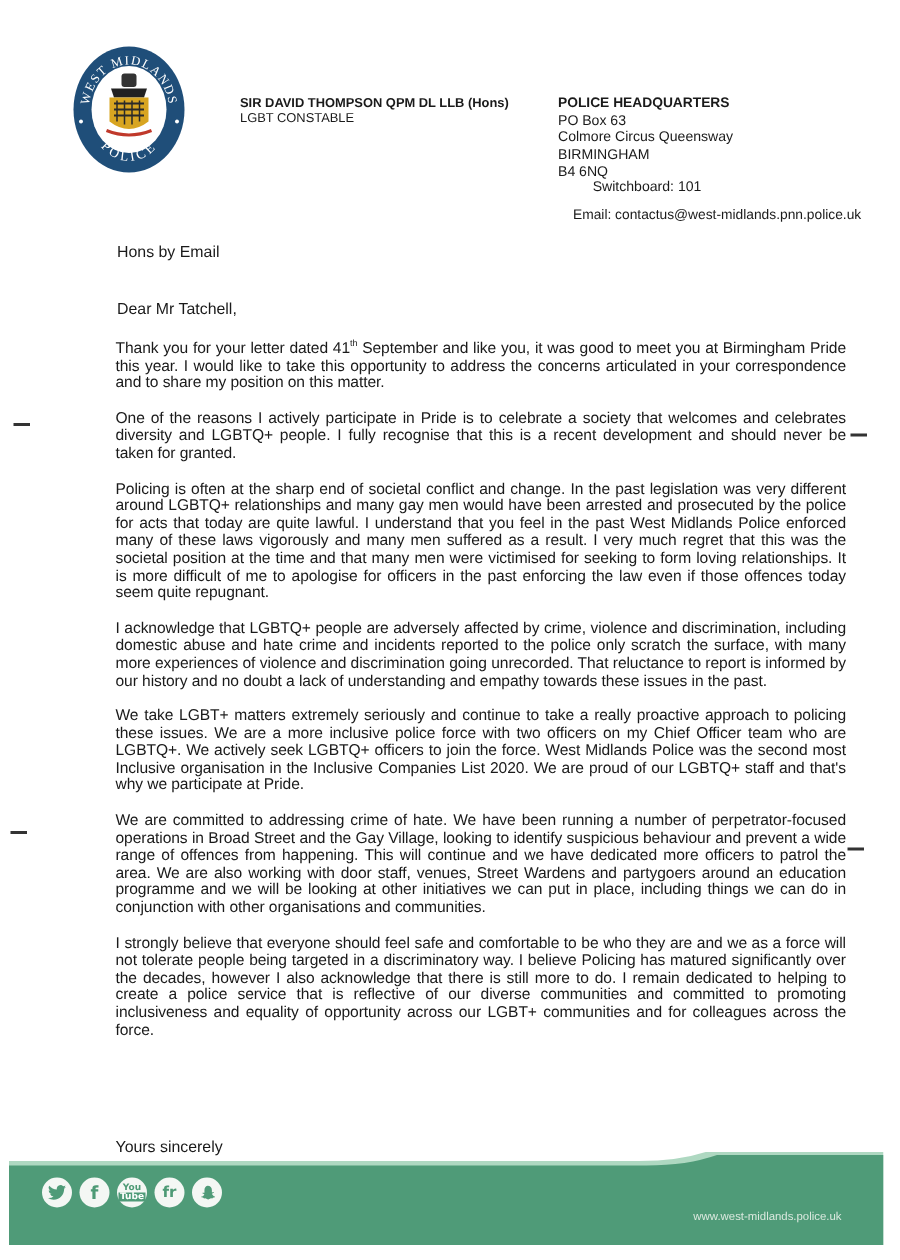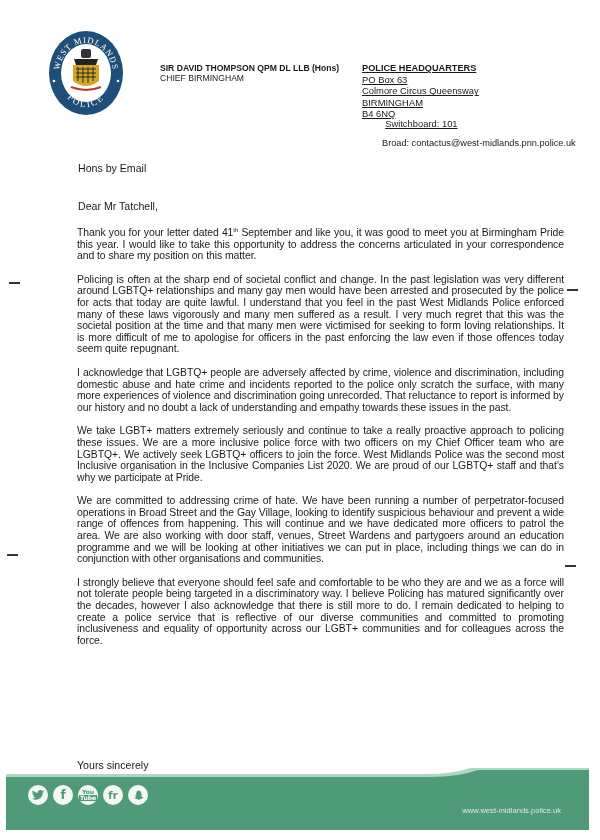--- a/index.html
+++ b/index.html
@@ -4,21 +4,21 @@
   <style>
     * { box-sizing: border-box; margin: 0; padding: 0; }
     html, body { width: 600px; height: 840px; background: #ffffff; overflow: hidden; }
     body { position: relative; font-family: "Liberation Sans", sans-serif; color: #1a1a1a; }
 
     .logo { position: absolute; left: 47px; top: 29px; width: 78px; height: 88px; }
 
     .sender { position: absolute; left: 160px; top: 63px; font-size: 8.6px; line-height: 10px; }
     .sender .name { font-weight: bold; }
 
-    .hq { position: absolute; left: 362px; top: 63px; font-size: 9.4px; line-height: 11.2px; text-decoration: underline; }
+    .hq { position: absolute; left: 372px; top: 63px; font-size: 9.4px; line-height: 11.2px; }
     .hq .title { font-weight: bold; font-size: 9.2px; }
     .hq .sw { padding-left: 2px; margin-top: -1px; text-align: center; }
     .email-line { position: absolute; left: 382px; top: 138px; font-size: 9.2px; }
 
     .sent { position: absolute; left: 78px; top: 162px; font-size: 10.6px; }
     .salutation { position: absolute; left: 78px; top: 200px; font-size: 10.6px; text-align: center; }
 
     .body-text { position: absolute; left: 77px; top: 227px; width: 487px; font-size: 10.4px; line-height: 11.6px; }
     .body-text p { text-align: justify; margin-bottom: 12px; letter-spacing: -0.05px; }
     .body-text sup { font-size: 6px; vertical-align: super; line-height: 0; }
@@ -58,38 +58,39 @@
     <path d="M27 30 L51 30 L49 36 L29 36 Z" fill="#222"></path>
     <path d="M26 36 L52 36 L52 52 Q39 62 26 52 Z" fill="#d8a521"></path>
     <path d="M29 40 h20 M29 44 h20 M29 48 h20" stroke="#2a2a2a" stroke-width="1.2"></path>
     <path d="M31 38 v14 M36 38 v16 M41 38 v16 M46 38 v14" stroke="#2a2a2a" stroke-width="1"></path>
     <path d="M24 58 Q39 64 54 58" stroke="#c0392b" stroke-width="2" fill="none"></path>
   </svg>
 </div>
 
 <div class="sender">
   <div class="name">SIR DAVID THOMPSON QPM DL LLB (Hons)</div>
-  <div>CHIEF BIRMINGHAM</div>
+  <div>LGBT CONSTABLE</div>
 </div>
 
 <div class="hq">
   <div class="title">POLICE HEADQUARTERS</div>
   <div>PO Box 63</div>
   <div>Colmore Circus Queensway</div>
   <div>BIRMINGHAM</div>
   <div>B4 6NQ</div>
   <div class="sw">Switchboard: 101</div>
 </div>
-<div class="email-line">Broad: contactus@west-midlands.pnn.police.uk</div>
+<div class="email-line">Email: contactus@west-midlands.pnn.police.uk</div>
 
 <div class="sent">Hons by Email</div>
 <div class="salutation">Dear Mr Tatchell,</div>
 
 <div class="body-text">
   <p><span>Thank you for your letter dated 41</span><sup>th</sup><span> September and like you, it was good to meet you at Birmingham Pride this year. I would like to take this opportunity to address the concerns articulated in your correspondence and to share my position on this matter.</span></p>
+  <p>One of the reasons I actively participate in Pride is to celebrate a society that welcomes and celebrates diversity and LGBTQ+ people. I fully recognise that this is a recent development and should never be taken for granted.</p>
   <p>Policing is often at the sharp end of societal conflict and change. In the past legislation was very different around LGBTQ+ relationships and many gay men would have been arrested and prosecuted by the police for acts that today are quite lawful. I understand that you feel in the past West Midlands Police enforced many of these laws vigorously and many men suffered as a result. I very much regret that this was the societal position at the time and that many men were victimised for seeking to form loving relationships. It is more difficult of me to apologise for officers in the past enforcing the law even if those offences today seem quite repugnant.</p>
   <p>I acknowledge that LGBTQ+ people are adversely affected by crime, violence and discrimination, including domestic abuse and hate crime and incidents reported to the police only scratch the surface, with many more experiences of violence and discrimination going unrecorded. That reluctance to report is informed by our history and no doubt a lack of understanding and empathy towards these issues in the past.</p>
   <p>We take LGBT+ matters extremely seriously and continue to take a really proactive approach to policing these issues. We are a more inclusive police force with two officers on my Chief Officer team who are LGBTQ+. We actively seek LGBTQ+ officers to join the force. West Midlands Police was the second most Inclusive organisation in the Inclusive Companies List 2020. We are proud of our LGBTQ+ staff and that's why we participate at Pride.</p>
   <p>We are committed to addressing crime of hate. We have been running a number of perpetrator-focused operations in Broad Street and the Gay Village, looking to identify suspicious behaviour and prevent a wide range of offences from happening. This will continue and we have dedicated more officers to patrol the area. We are also working with door staff, venues, Street Wardens and partygoers around an education programme and we will be looking at other initiatives we can put in place, including things we can do in conjunction with other organisations and communities.</p>
   <p>I strongly believe that everyone should feel safe and comfortable to be who they are and we as a force will not tolerate people being targeted in a discriminatory way. I believe Policing has matured significantly over the decades, however I also acknowledge that there is still more to do. I remain dedicated to helping to create a police service that is reflective of our diverse communities and committed to promoting inclusiveness and equality of opportunity across our LGBT+ communities and for colleagues across the force.</p>
 </div>
 
 <div class="closing">Yours sincerely</div>
 
 <div class="edge-mark" style="left:9px; top:282px;"></div>

